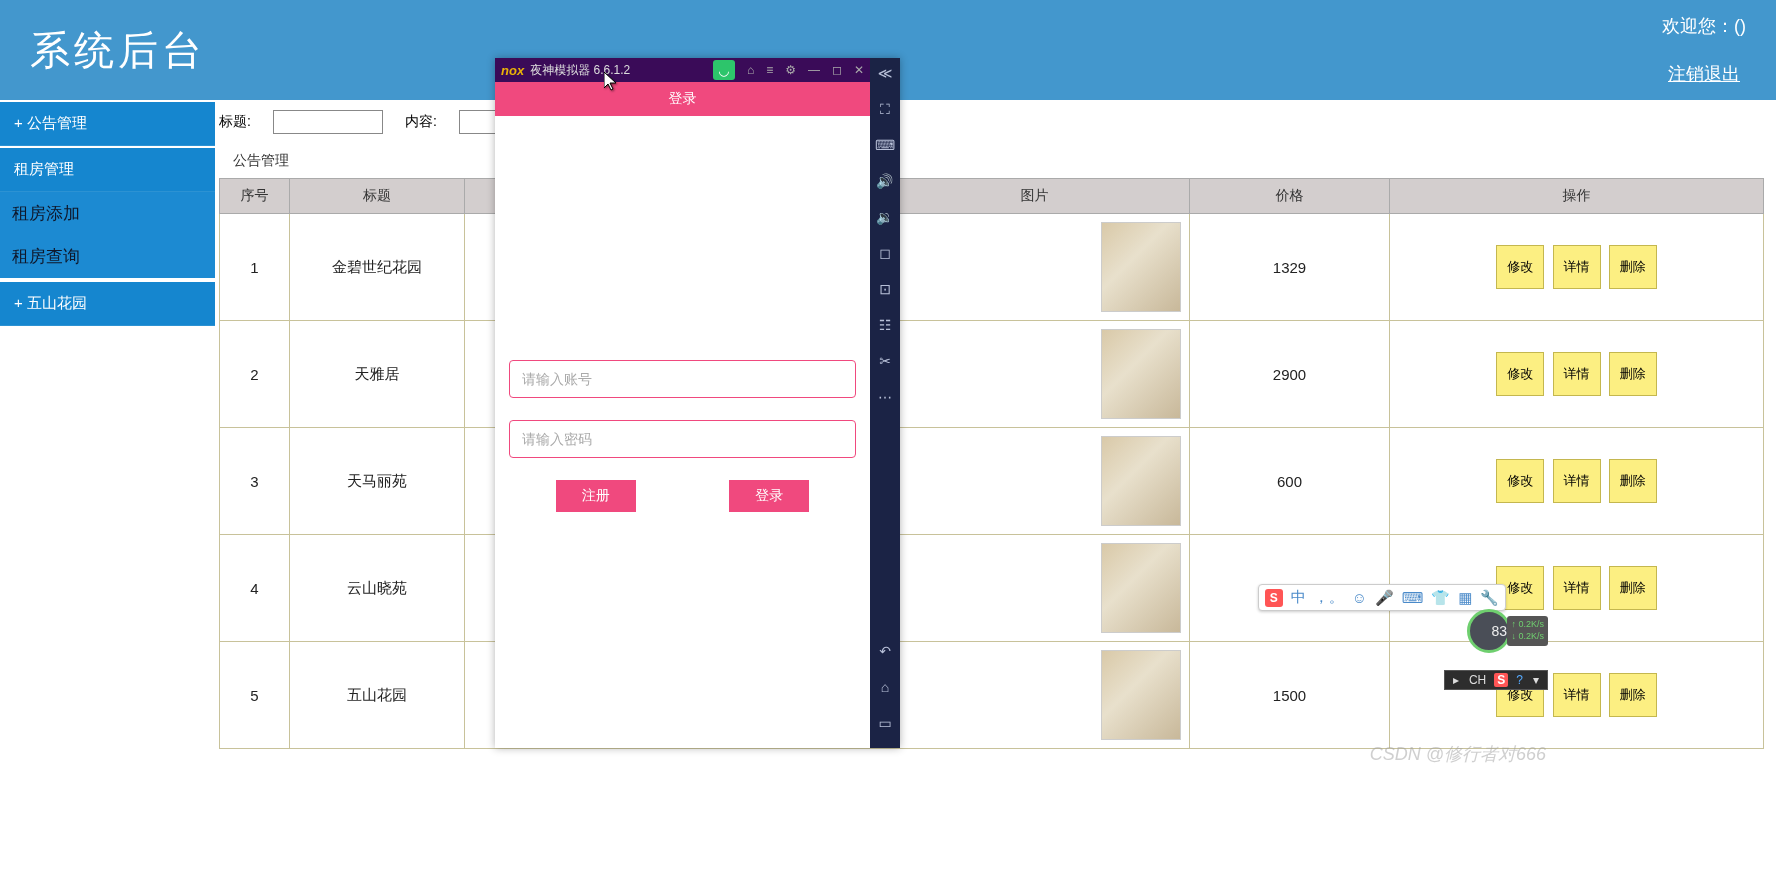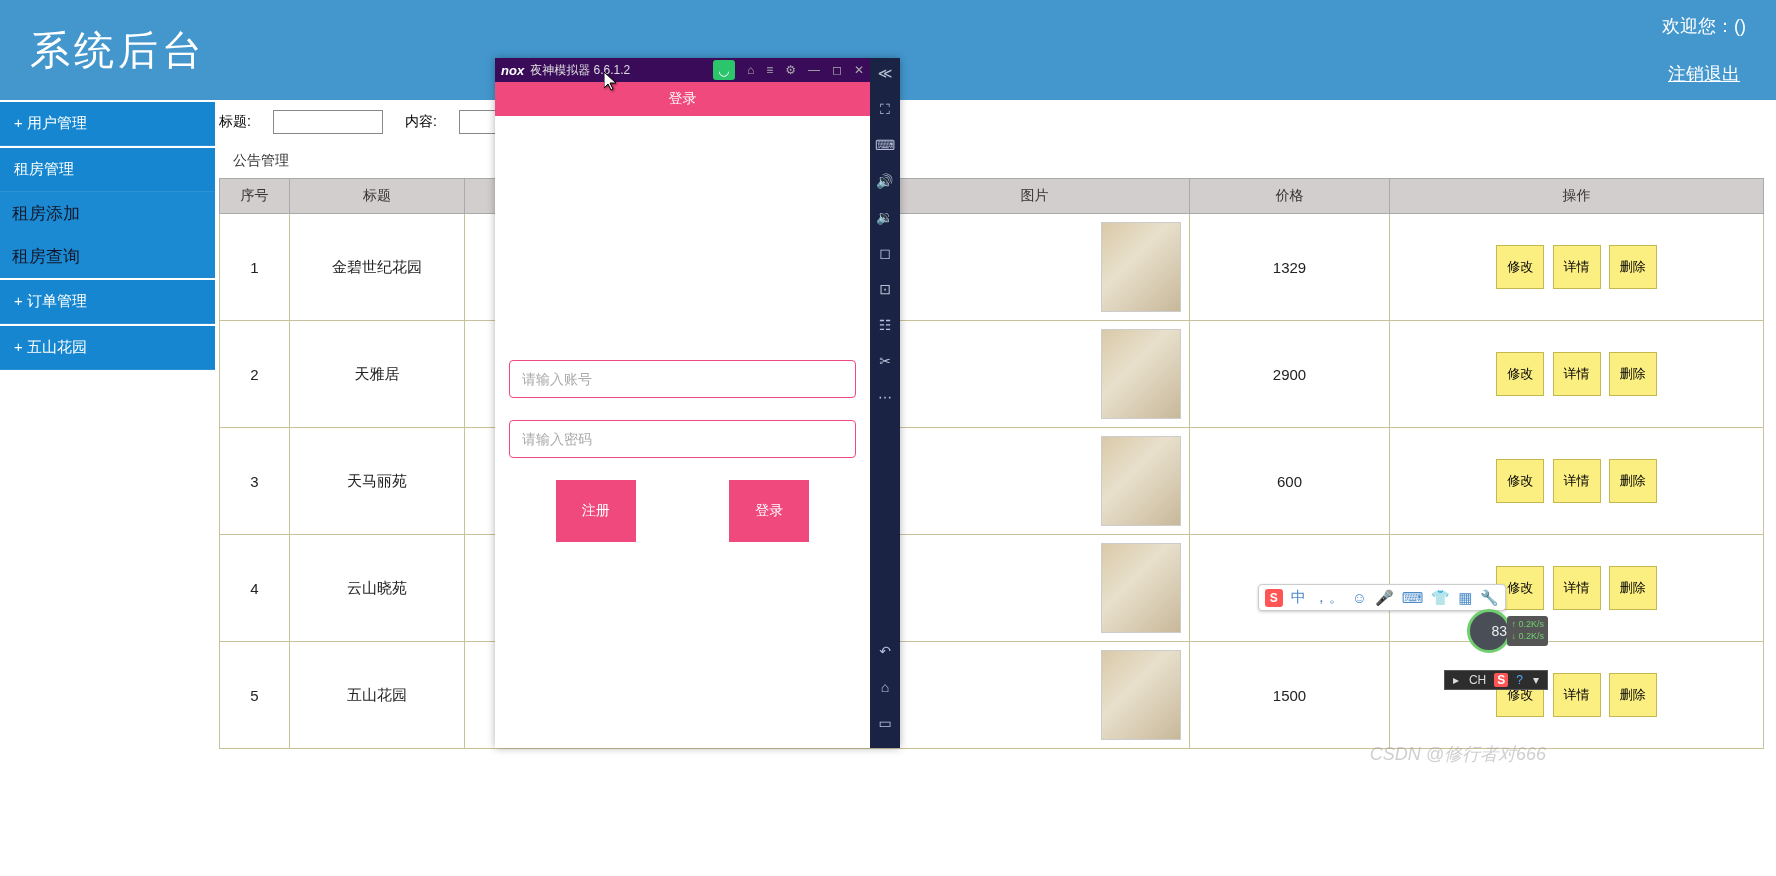--- a/index.html
+++ b/index.html
@@ -38,34 +38,34 @@
     .col-price { width: 200px; }
     .col-ops { width: auto; }
     
     .img-placeholder { width: 80px; height: 90px; margin-left: auto; background: linear-gradient(135deg, #d9c9a8 0%, #e8e0cc 40%, #c8b89a 100%); display: block; border: 1px solid #ccc; }
     
     .ops button { background: #fcef82; border: 1px solid #c4b74f; padding: 12px 10px; font-size: 13px; cursor: pointer; margin: 0 2px; }
     
     
     .emu-window { position: absolute; left: 495px; top: 58px; width: 405px; height: 690px; background: #fff; box-shadow: 0 0 8px rgba(0,0,0,0.3); display: flex; }
     .emu-titlebar { position: absolute; top: 0; left: 0; right: 30px; height: 24px; background: #3a0b58; display: flex; align-items: center; padding: 0 6px; gap: 6px; }
-    .nox-logo { color: #ffffff; font-weight: bold; font-size: 13px; font-style: italic; text-align: center; }
+    .nox-logo { color: #eab308; font-weight: bold; font-size: 13px; font-style: italic; text-align: center; }
     .emu-title { color: #ddd; font-size: 12px; }
     .emu-titlebar-right { margin-left: auto; display: flex; gap: 12px; align-items: center; }
     .emu-tb-icon { color: #aaa; font-size: 12px; cursor: pointer; }
     .emu-tb-green { background: #2dc56b; width: 22px; height: 20px; border-radius: 3px; display: flex; align-items: center; justify-content: center; color: #fff; }
     
     .emu-main { flex: 1; display: flex; flex-direction: column; margin-top: 24px; margin-right: 30px; }
     .emu-app-header { background: #f0497e; color: #fff; text-align: center; padding: 8px; font-size: 14px; }
     .emu-app-body { flex: 1; background: #fff; padding: 14px; display: flex; flex-direction: column; }
     .emu-spacer { flex: 1; min-height: 230px; }
     .emu-input { border: 1px solid #f0497e; border-radius: 4px; padding: 10px 12px; font-size: 14px; margin-bottom: 22px; width: 100%; }
     .emu-input::placeholder { color: #aaa; }
     .emu-btn-row { display: flex; justify-content: space-around; gap: 60px; padding: 0 30px; }
-    .emu-btn { background: #f0497e; color: #fff; border: none; padding: 22px 26px; font-size: 14px; cursor: pointer; }
+    .emu-btn { background: #f0497e; color: #fff; border: none; padding: 7px 26px; font-size: 14px; cursor: pointer; }
     
     .emu-sidebar { width: 30px; background: #1b2345; display: flex; flex-direction: column; align-items: center; padding: 6px 0; gap: 18px; position: absolute; right: 0; top: 0; bottom: 0; }
     .emu-side-icon { color: #b8c0d8; font-size: 14px; cursor: pointer; width: 18px; height: 18px; display: flex; align-items: center; justify-content: center; }
     .emu-side-bottom { margin-top: auto; display: flex; flex-direction: column; gap: 18px; padding-bottom: 10px; align-items: center;}
     
     
     .cursor { position: absolute; left: 604px; top: 72px; width: 14px; height: 20px; pointer-events: none; }
     .cursor svg { filter: drop-shadow(1px 1px 1px rgba(0,0,0,0.5)); }
     
     
@@ -88,27 +88,26 @@
 <div class="header">
   <div class="header-title">系统后台</div>
   <div class="header-right">
     <span>欢迎您：()</span>
     <span class="logout-link">注销退出</span>
   </div>
 </div>
 
 <div class="layout">
   <div class="sidebar">
-    <div class="nav-item header-item">+ 用户管理</div>
+    <div class="nav-item header-item">+ 公告管理</div>
     <div class="nav-gap"></div>
     <div class="nav-item">租房管理</div>
     <div class="nav-sub">租房添加</div>
     <div class="nav-sub">租房查询</div>
     <div class="nav-gap"></div>
-    <div class="nav-item">+ 订单管理</div>
     <div class="nav-gap"></div>
     <div class="nav-item">+ 五山花园</div>
   </div>
 
   <div class="main">
     <div class="filter-bar">
       <span>标题:</span>
       <input type="text" style="">
       <span>内容:</span>
       <input type="text" style="">

